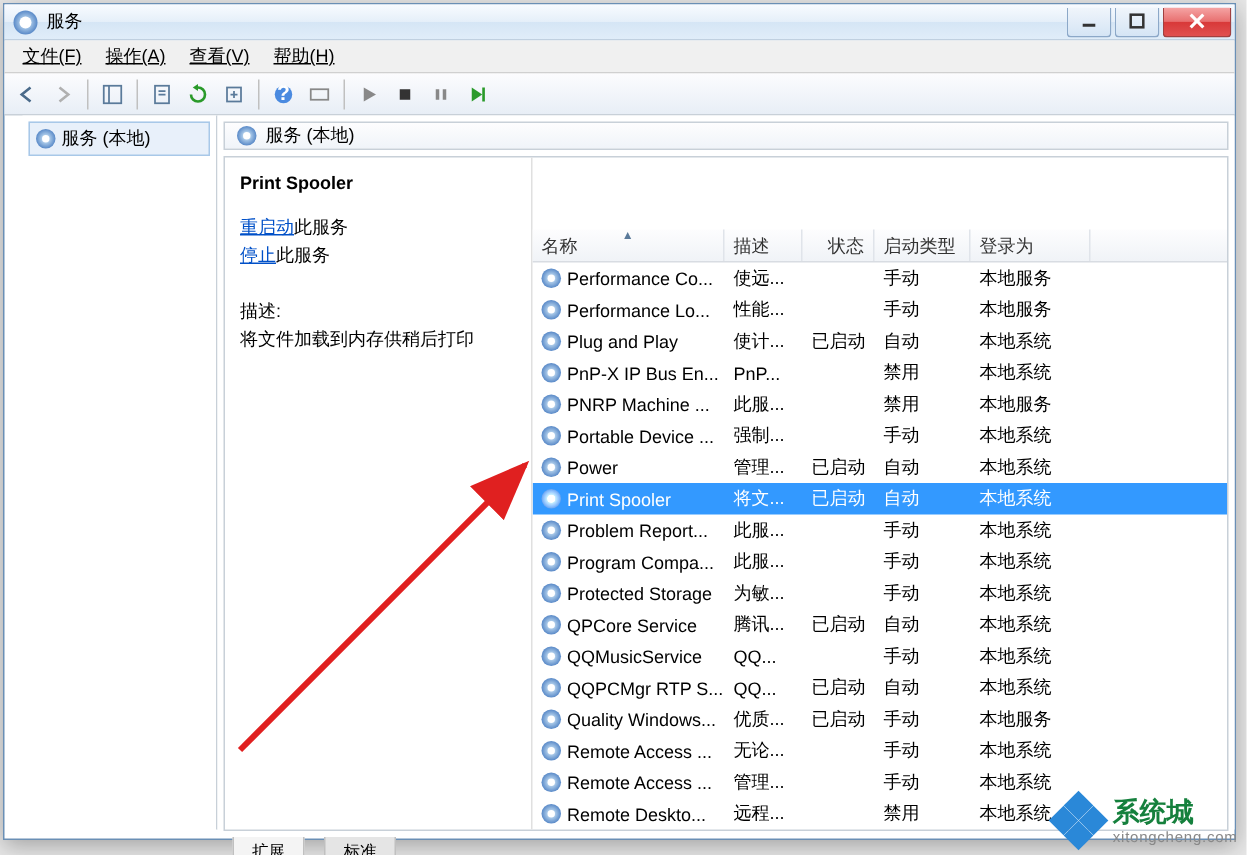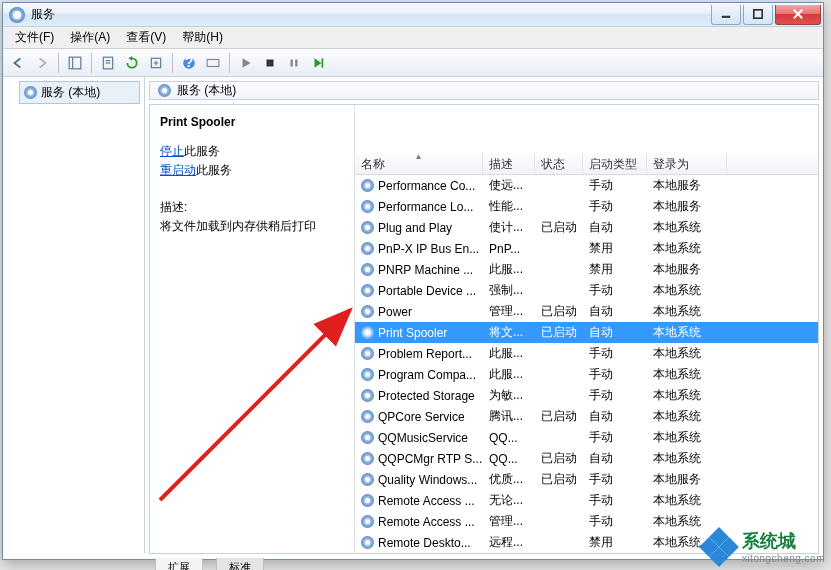--- a/index.html
+++ b/index.html
@@ -12,21 +12,21 @@
 .title-icon { width: 16px; height: 16px; margin: 0 6px; }
 .gear-icon { width: 16px; height: 16px; border-radius: 50%; background: radial-gradient(circle, #a8c8e8 30%, #5a8ac8 70%); position: relative; display: inline-block; }
 .gear-icon::before { content: ""; position: absolute; inset: 4px; border-radius: 50%; background: #fff; }
 .title-text { flex: 1; color: #000; }
 .winbtns { display: flex; margin-right: 2px; }
 .winbtn { width: 30px; height: 20px; margin-left: 2px; border: 1px solid #8ca8c8; border-top: none; background: linear-gradient(to bottom, #f0f5fb, #d5e5f5); display: flex; align-items: center; justify-content: center; font-family: Arial; color: #404040; border-radius: 0 0 3px 3px; }
 .winbtn.close { background: linear-gradient(to bottom, #f5a5a5 0%, #e87070 49%, #d83838 50%, #e05050 100%); color: #fff; width: 46px; border-color: #a04040; }
 
 
 .menubar { height: 22px; background: #f0f0f0; border-bottom: 1px solid #d0d0d0; display: flex; align-items: center; padding: 0 4px; }
-.menuitem { padding: 2px 8px; cursor: default; }
+.menuitem { padding: 2px 8px; cursor: default; text-decoration: underline; }
 
 
 .toolbar { height: 28px; background: linear-gradient(to bottom, #fcfcfe, #e8eef6); border-bottom: 1px solid #c8d0d8; display: flex; align-items: center; padding: 0 4px; gap: 2px; }
 .tbtn { width: 22px; height: 22px; display: flex; align-items: center; justify-content: center; color: #555; border: 1px solid transparent; }
 .tsep { width: 1px; height: 20px; background: #c0c0c0; margin: 0 3px; }
 
 
 .body { display: flex; height: calc(100% - 80px); padding-left: 12px; }
 .leftpane { width: 130px; border-right: 1px solid #c8d0d8; background: #fff; padding: 4px; }
 .tree-item { display: flex; align-items: center; gap: 4px; padding: 2px 4px; background: #e8f0fa; border: 1px solid #a8c8e8; }
@@ -48,21 +48,21 @@
 .list-header { display: flex; background: linear-gradient(to bottom, #fdfdfe, #f0f3f7); border-bottom: 1px solid #d8dce2; height: 22px; margin-top: 48px; }
 .list-header .col { padding: 3px 6px; border-right: 1px solid #e0e4ea; color: #333; position: relative; }
 .sort-arrow { position: absolute; left: 50%; top: -1px; transform: translateX(-50%); font-size: 8px; color: #5a7a9a; }
 .list-body { flex: 1; overflow-y: auto; overflow-x: hidden; }
 .row { display: flex; align-items: center; height: 21px; }
 .row .cell { padding: 2px 6px; white-space: nowrap; overflow: hidden; text-overflow: ellipsis; display: flex; align-items: center; gap: 4px; }
 .row.selected { background: #3399ff; color: #fff; }
 .row.selected .gear-icon { filter: brightness(1.2); }
 .c-name { width: 128px; flex-shrink: 0; }
 .c-desc { width: 52px; flex-shrink: 0; }
-.c-status { width: 48px; flex-shrink: 0; }
+.c-status { width: 48px; flex-shrink: 0; text-align: right; }
 .c-startup { width: 64px; flex-shrink: 0; }
 .c-logon { width: 80px; flex-shrink: 0; }
 .mini-gear { width: 13px; height: 13px; flex-shrink: 0; }
 
 
 .list-body::-webkit-scrollbar { width: 17px; }
 .list-body::-webkit-scrollbar-track { background: #f0f0f0; border-left: 1px solid #e0e0e0; }
 .list-body::-webkit-scrollbar-thumb { background: #cdcdcd; border: 1px solid #b0b0b0; }
 .list-body::-webkit-scrollbar-button { background: #f0f0f0; height: 17px; border: 1px solid #d0d0d0; }
 
@@ -210,24 +210,24 @@
       <div class="rp-header">
         <span class="gear-icon mini-gear"></span>
         <span>服务 (本地)</span>
       </div>
 
       <div class="rp-content">
 
         <div class="detail">
           <h3>Print Spooler</h3>
           <div class="line">
-            <a>停止</a><span>此服务</span>
+            <a>重启动</a><span>此服务</span>
           </div>
           <div class="line">
-            <a>重启动</a><span>此服务</span>
+            <a>停止</a><span>此服务</span>
           </div>
           <div class="desc-label">描述:</div>
           <div class="desc-text">将文件加载到内存供稍后打印</div>
         </div>
 
         <div class="listwrap">
           <div class="list-header">
             <div class="col c-name"><span>名称</span><span class="sort-arrow">▲</span></div>
             <div class="col c-desc">描述</div>
             <div class="col c-status">状态</div>

